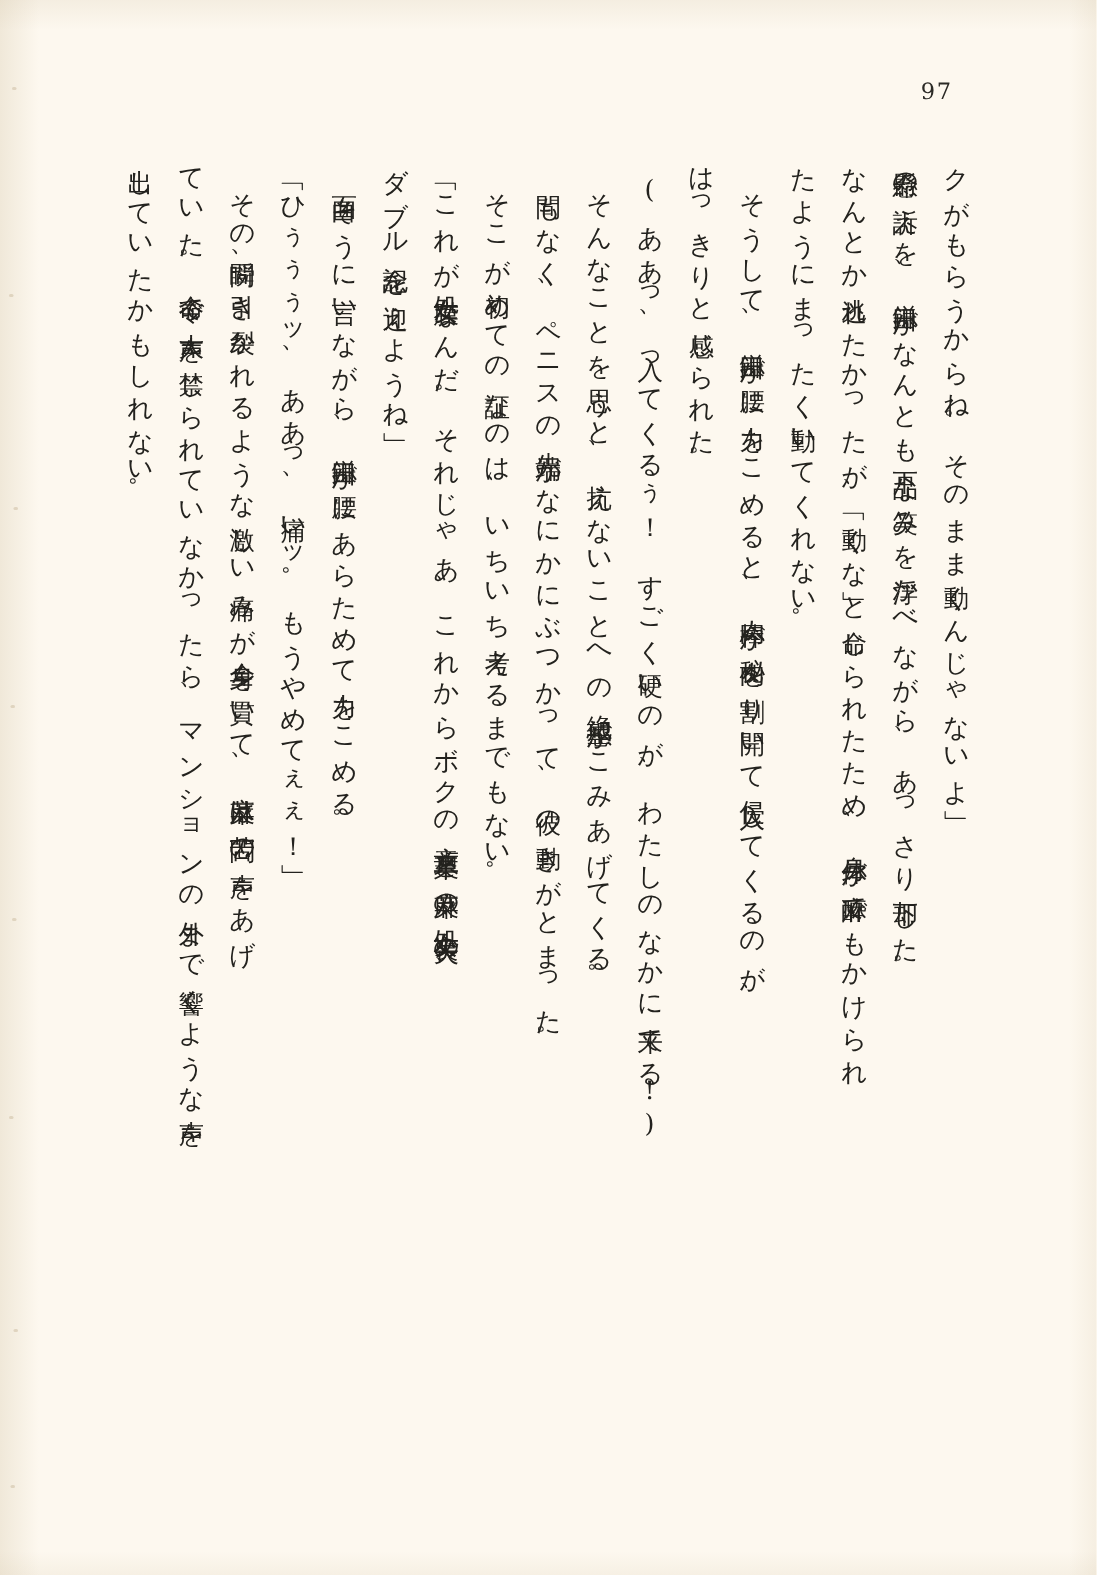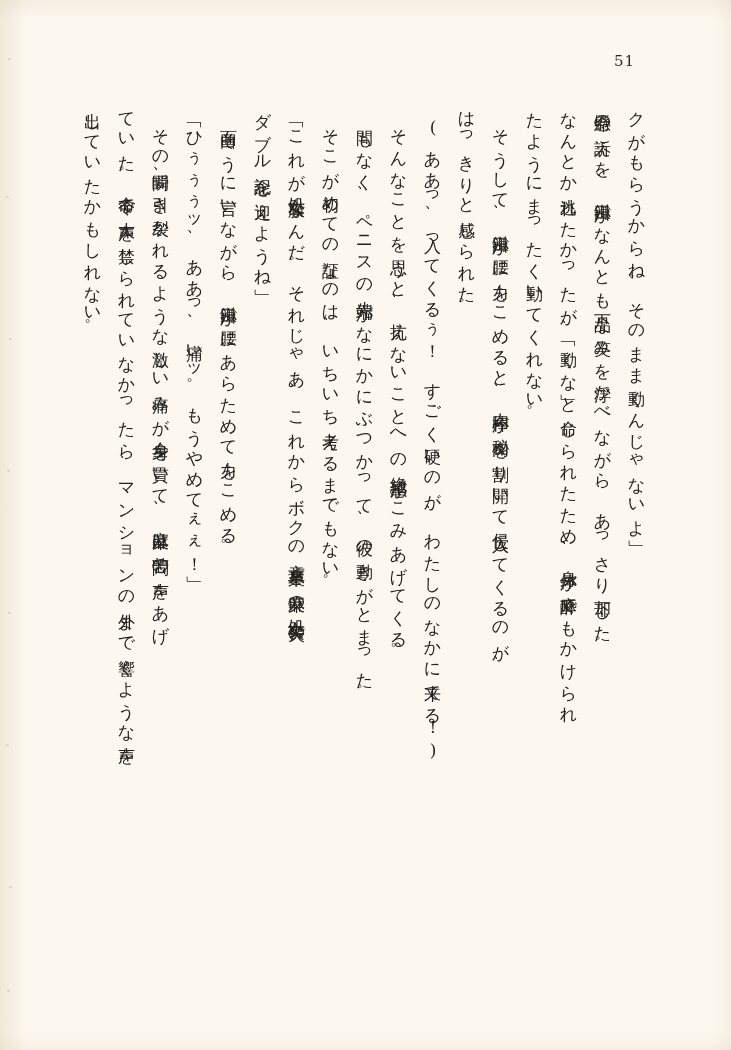--- a/index.html
+++ b/index.html
@@ -86,21 +86,21 @@
 
   <div class="speck" style="top:58px;left:8px;"></div>
   <div class="speck" style="top:196px;left:6px;"></div>
   <div class="speck" style="top:338px;left:9px;"></div>
   <div class="speck" style="top:470px;left:7px;"></div>
   <div class="speck" style="top:612px;left:8px;"></div>
   <div class="speck" style="top:744px;left:6px;"></div>
   <div class="speck" style="top:886px;left:9px;"></div>
   <div class="speck" style="top:990px;left:7px;"></div>
 
-  <div class="page-number">51</div>
+  <div class="page-number">97</div>
 
   <div class="body-text">
     <div class="line">クがもらうからね。そのまま動くんじゃないよ」</div>
     <div class="line">懸命の訴えを、鎌田がなんとも下品な笑みを浮かべながら、あっさり却下した。</div>
     <div class="line">なんとか逃れたかったが、「動くな」と命じられたため、身体が麻酔でもかけられ</div>
     <div class="line">たようにまったく動いてくれない。</div>
     <div class="line indent">そうして、鎌田が腰に力をこめると、肉棒が秘肉を割り開いて侵入してくるのが、</div>
     <div class="line">はっきりと感じられた。</div>
     <div class="line indent">(ああっ、入ってくるぅ！　すごく硬いのが、わたしのなかに来てる!)</div>
     <div class="line indent">そんなことを思うと、抗えないことへの絶望感がこみあげてくる。</div>

